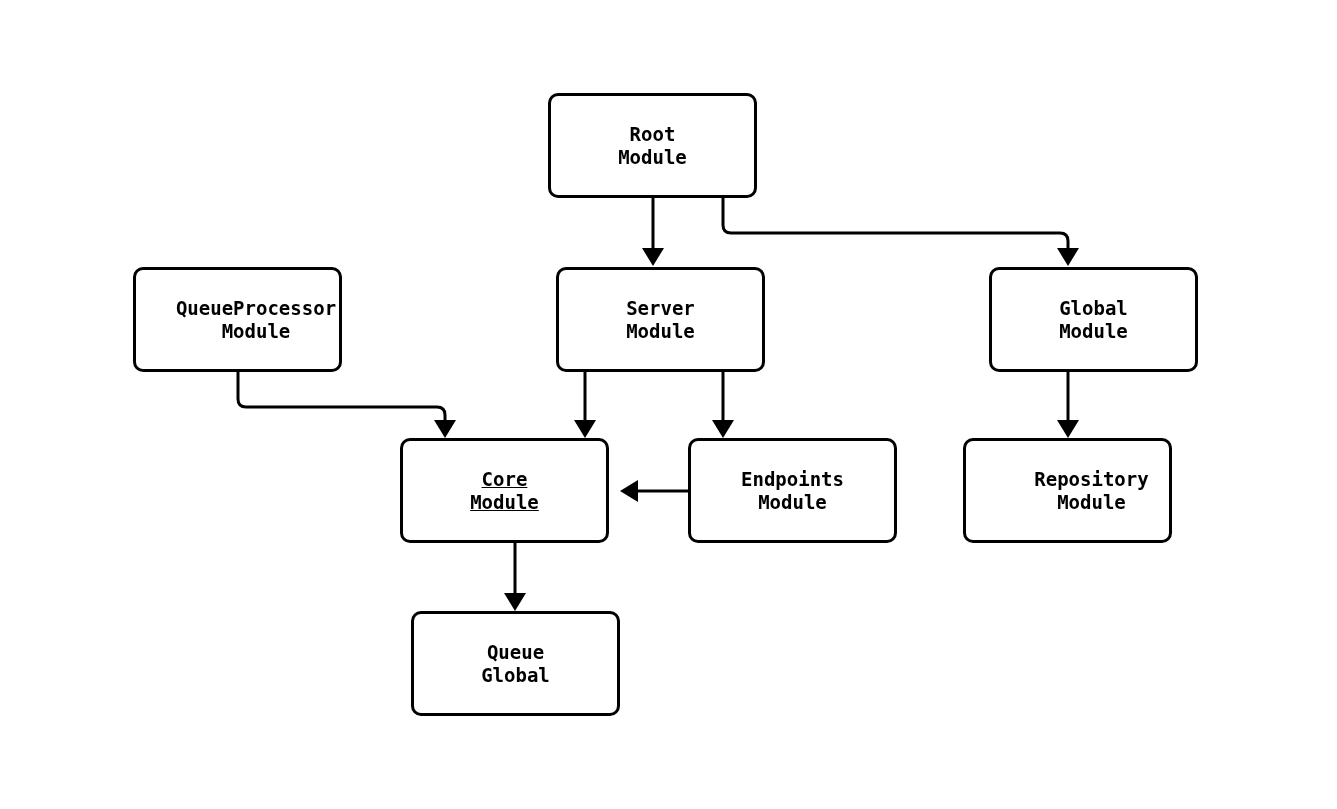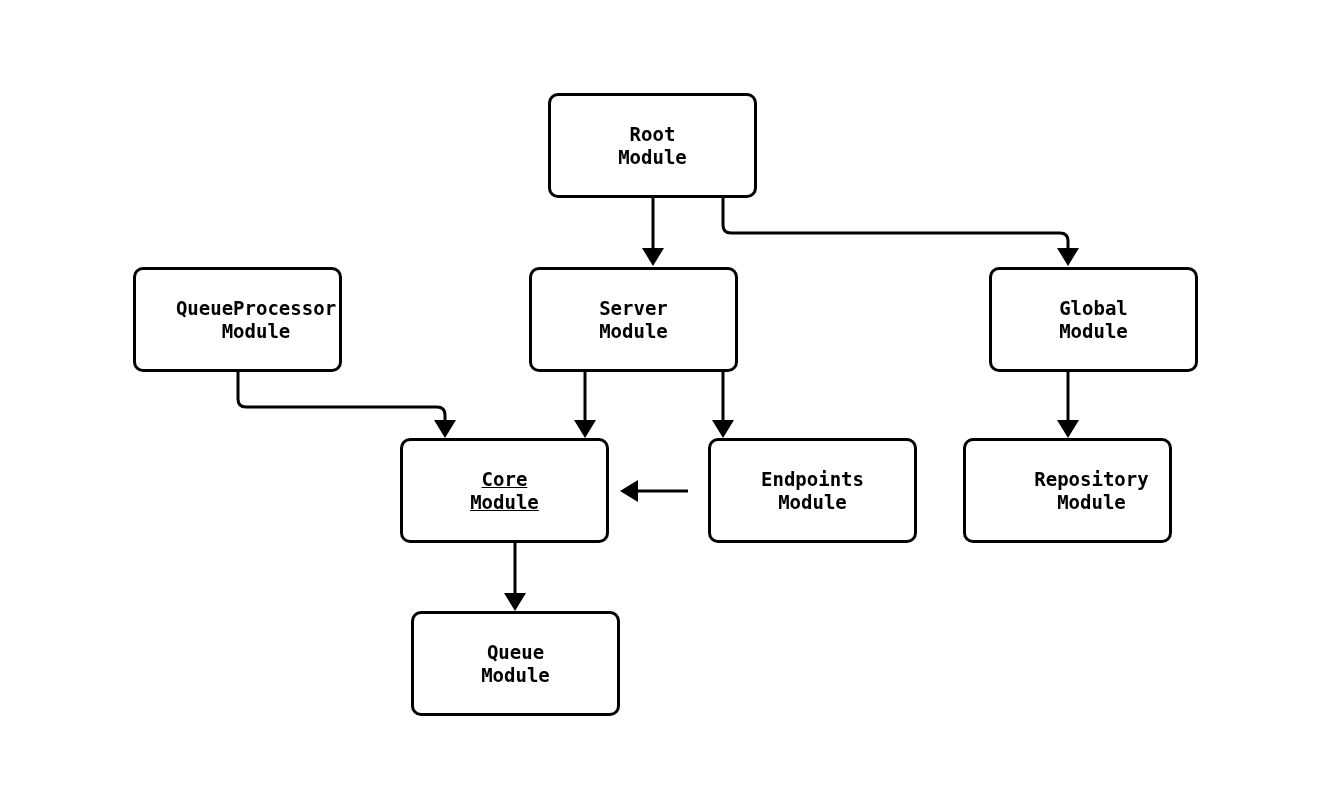--- a/index.html
+++ b/index.html
@@ -47,24 +47,24 @@
     font-family: "DejaVu Sans Mono", monospace;
     font-weight: bold;
     font-size: 19px;
     line-height: 23px;
     color: #000000;
     text-align: center;
     white-space: pre-line;
   }
   .node-root          { left: 548px;  top: 93px;  }
   .node-queueprocessor{ left: 133px;  top: 267px; padding-left: 37px; }
-  .node-server        { left: 529px;  top: 267px; }
+  .node-server        { left: 556px;  top: 267px; }
   .node-global        { left: 989px;  top: 267px; }
   .node-core          { left: 400px;  top: 438px; text-decoration: underline; }
-  .node-endpoints     { left: 688px;  top: 438px; margin-left: 20px; }
+  .node-endpoints     { left: 688px;  top: 438px; }
   .node-repository    { left: 963px;  top: 438px; padding-left: 48px; }
   .node-queue         { left: 411px;  top: 611px; }
 </style>
 </head>
 <body>
 
 <div class="canvas">
 
   <svg class="edges-layer" viewBox="0 0 1337 809" xmlns="http://www.w3.org/2000/svg">
 
@@ -139,16 +139,16 @@
 Module</span>
   </div>
 
   <div class="node node-repository">
     <span class="node-label">Repository
 Module</span>
   </div>
 
   <div class="node node-queue">
     <span class="node-label">Queue
-Module</span>
+Global</span>
   </div>
 
 </div>
 
 </body></html>

